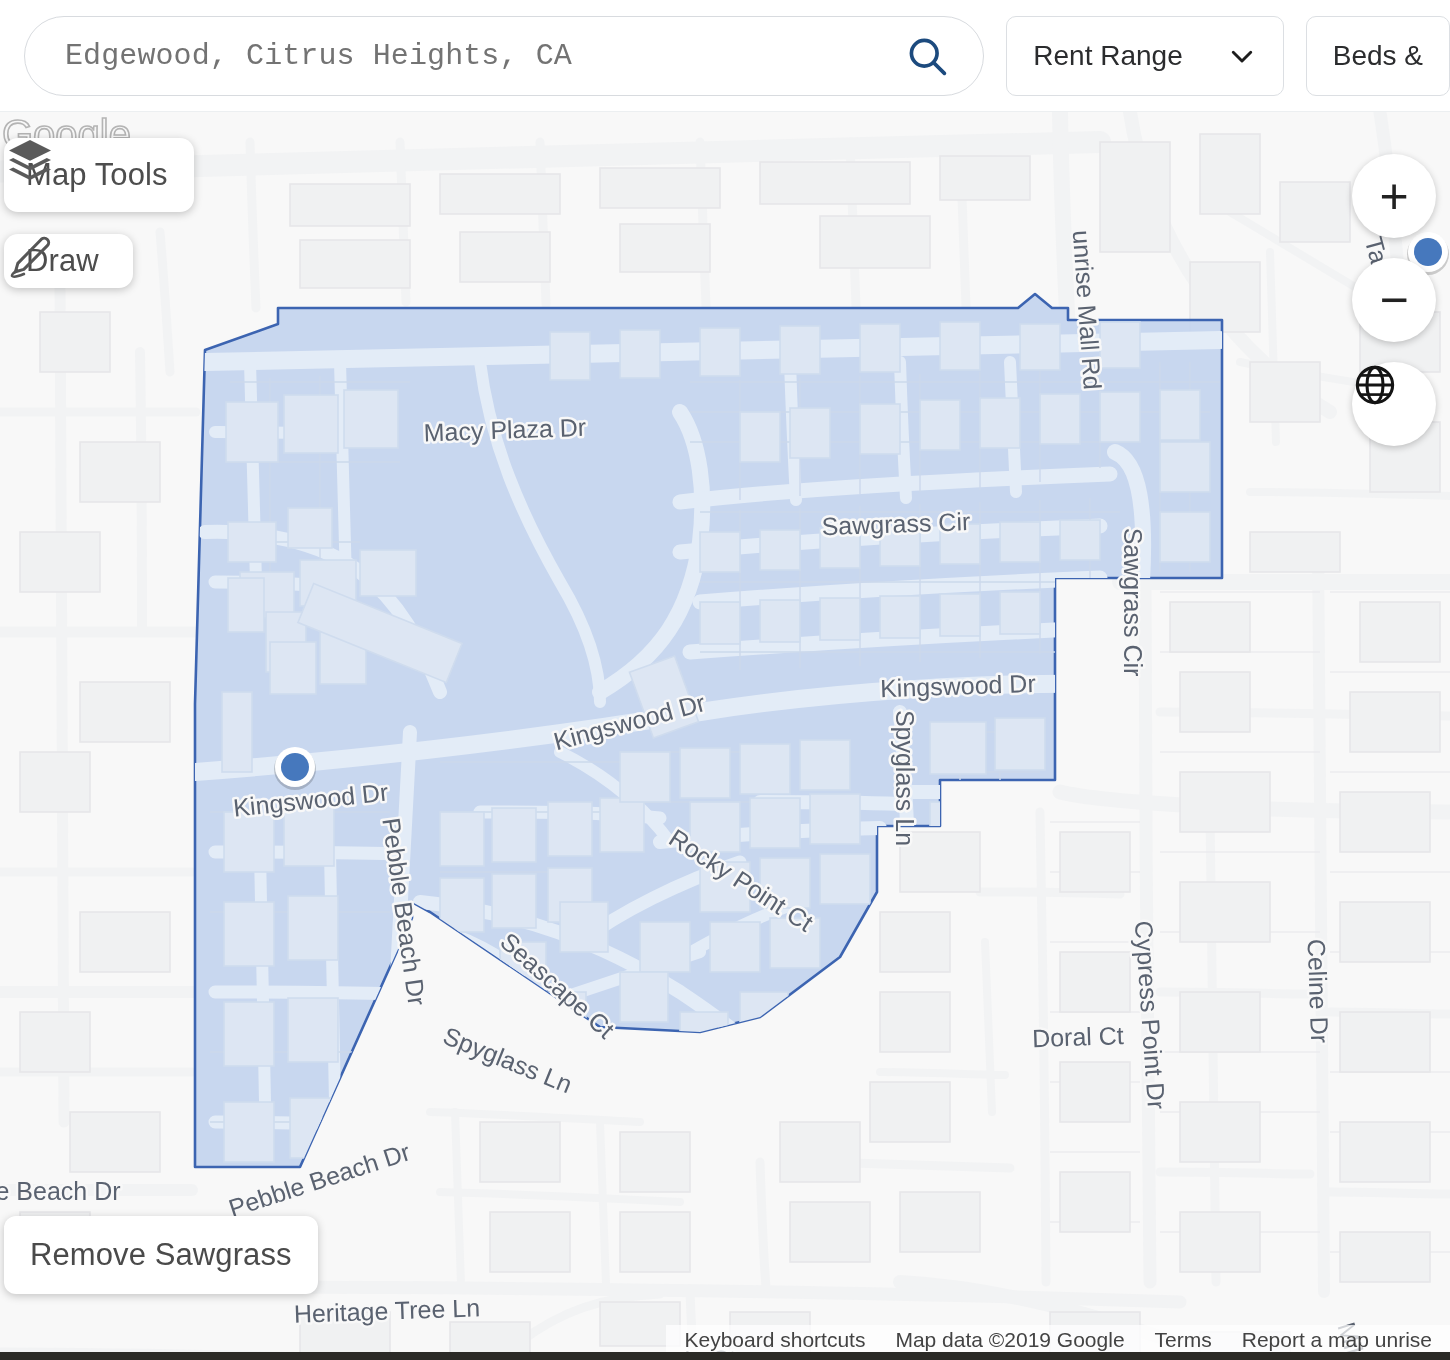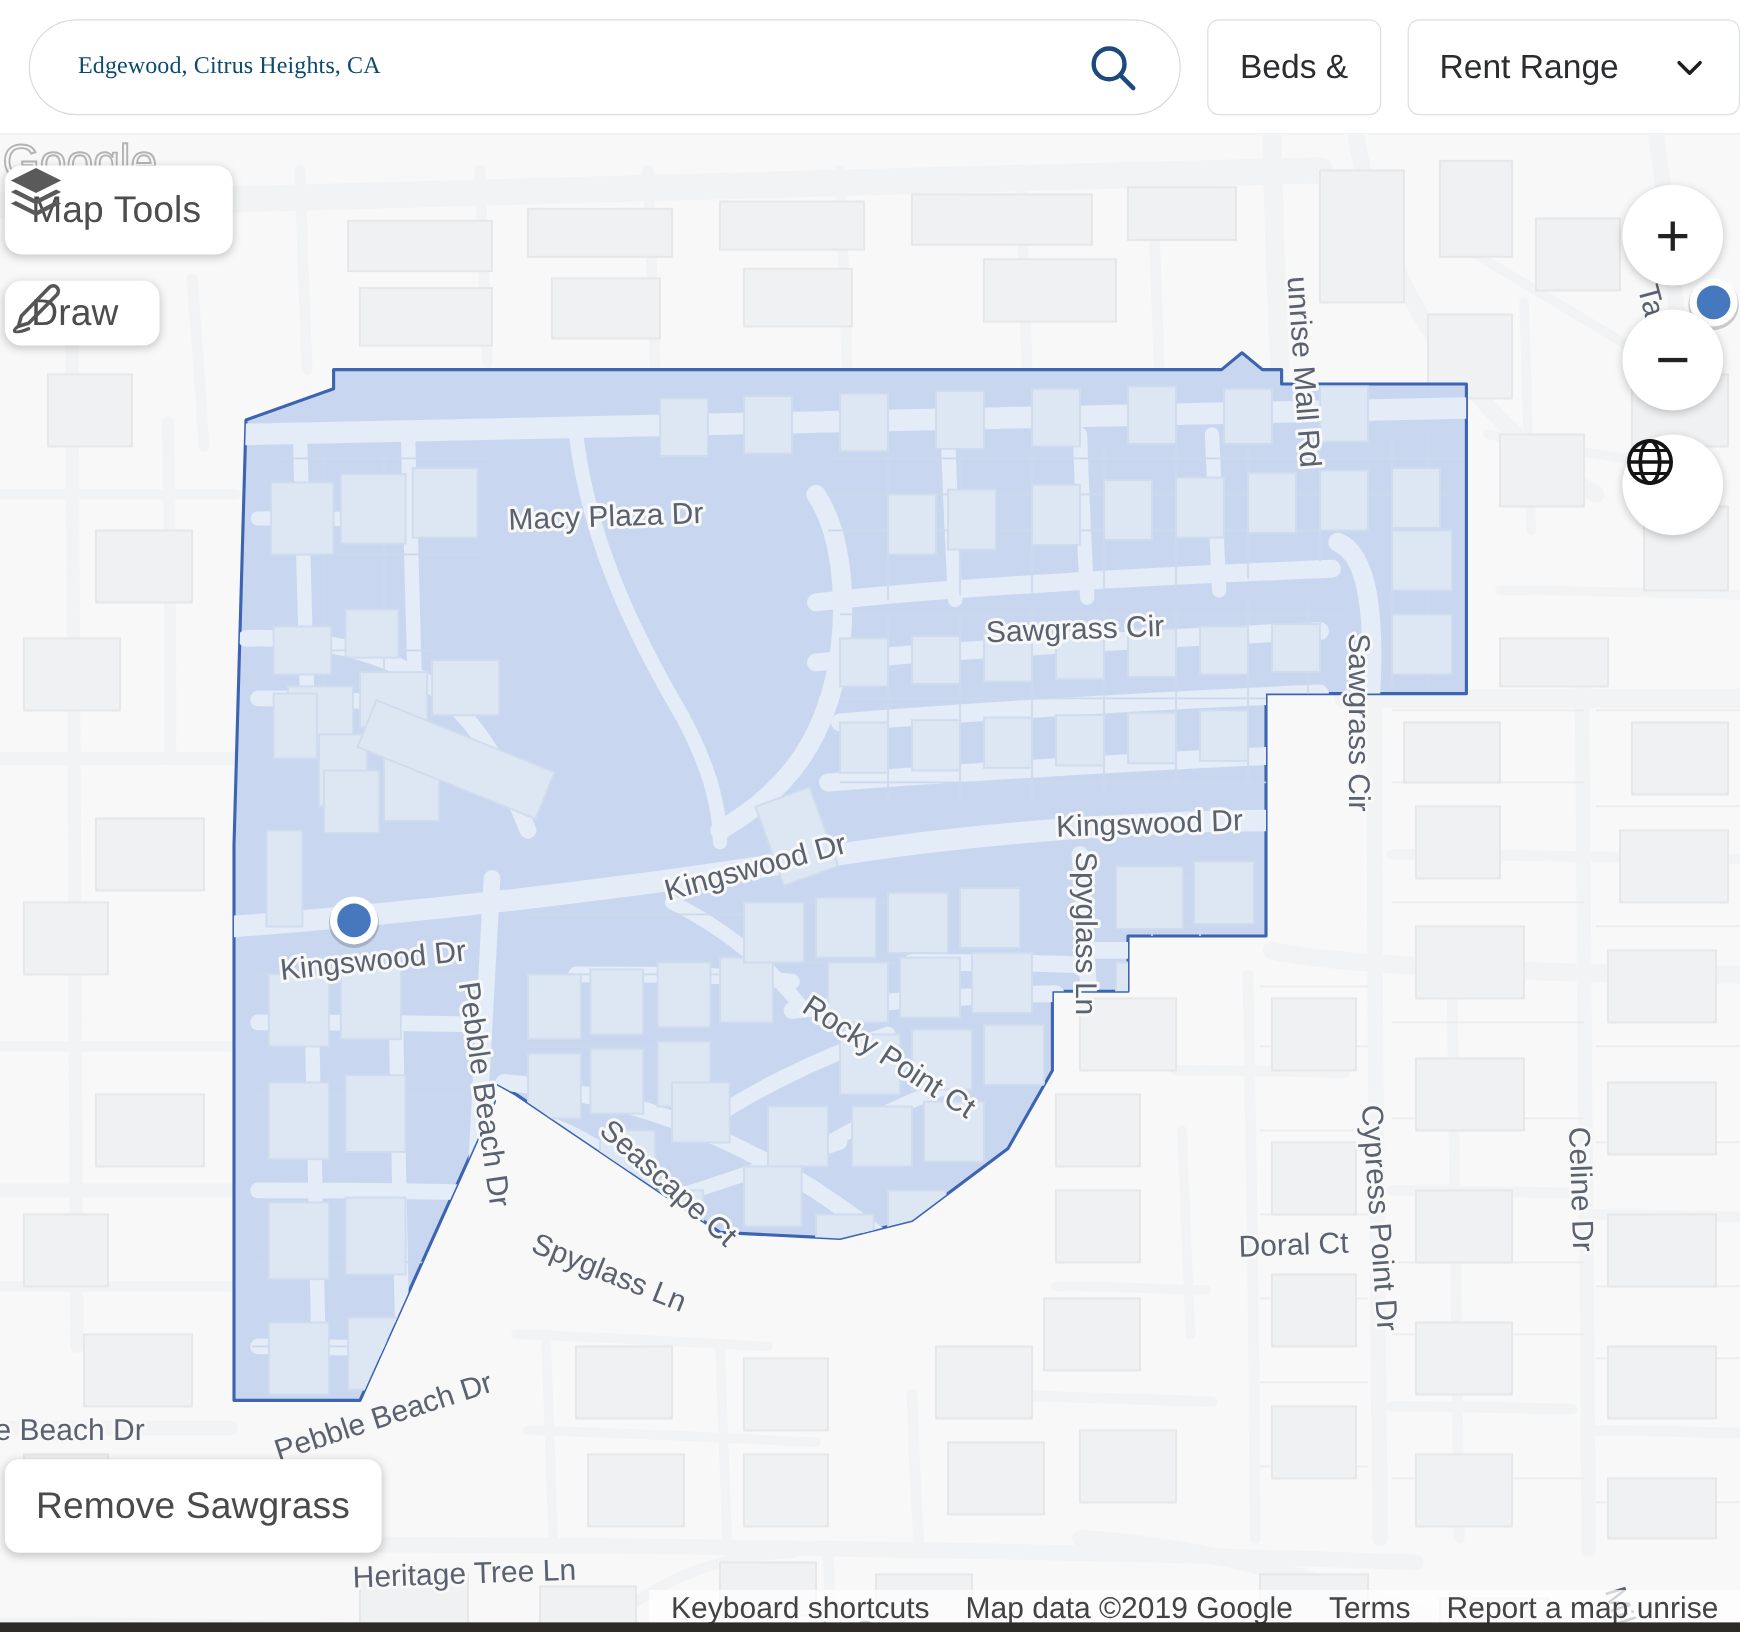--- a/index.html
+++ b/index.html
@@ -27,23 +27,23 @@
     width: 1008px; height: 80px;
     border: 1px solid #d8dbdf;
     border-radius: 42px;
     background: #fff;
     display: flex; align-items: center;
     padding: 0 34px 0 40px;
   }
   .search-input {
     flex: 1;
     border: none; outline: none;
-    font-family: Liberation Serif, serif;
-    font-size: 20px;
-    color: #0c4a6e;
+    font-family: Liberation Mono, monospace;
+    font-size: 30px;
+    color: #737373;
     background: transparent;
     letter-spacing: .1px;
   }
   .search-icon { width: 44px; height: 44px; flex: 0 0 44px; display:block; }
 
   .filter-btn {
     height: 80px;
     margin-left: 22px;
     border: 1px solid #dcdfe3;
     border-radius: 10px;
@@ -104,21 +104,21 @@
   
   .google-logo {
     position: absolute; left: 10px; bottom: 14px;
     z-index: 25; opacity: .72;
   }
   .attrib {
     position: absolute; right: 0; bottom: 5px;
     height: 30px;
     display: flex; align-items: center; gap: 30px;
     padding: 0 18px;
-    font-size: 25px;
+    font-size: 21px;
     color: #434343;
     z-index: 25;
     background: rgba(255,255,255,0.72);
   }
   .attrib span, .attrib a { color: #434343; text-decoration: none; white-space: nowrap; }
   .attrib a { cursor: pointer; }
 
   .bottom-strip {
     position: absolute; left: 0; bottom: 0;
     width: 1450px; height: 8px;
@@ -146,28 +146,28 @@
 
     <div class="search-box">
       <input class="search-input" type="text" value="Edgewood, Citrus Heights, CA" style="">
       <svg class="search-icon" viewBox="0 0 24 24" fill="none">
         <circle cx="10.5" cy="10.5" r="7" stroke="#1c4a7e" stroke-width="2"></circle>
         <line x1="15.6" y1="15.6" x2="21.5" y2="21.5" stroke="#1c4a7e" stroke-width="2" stroke-linecap="round"></line>
       </svg>
     </div>
 
     <div class="filter-btn">
-      <span>Beds &amp;</span>
-    </div>
-
-    <div class="filter-btn">
       <span>Rent Range</span>
       <svg class="chev" width="30" height="30" viewBox="0 0 24 24" fill="none">
         <path d="M5 9l7 7 7-7" stroke="#1d1d1d" stroke-width="2.3" stroke-linecap="round" stroke-linejoin="round"></path>
       </svg>
+    </div>
+
+    <div class="filter-btn">
+      <span>Beds &amp;</span>
     </div>
   </div>
 
   <div class="map">
 
     <svg width="1450" height="1248" viewBox="0 0 1450 1248">
       <defs>
 
         <style>
           .bld   { fill:#f0f1f2; stroke:#e6e7e9; stroke-width:1.6; }

